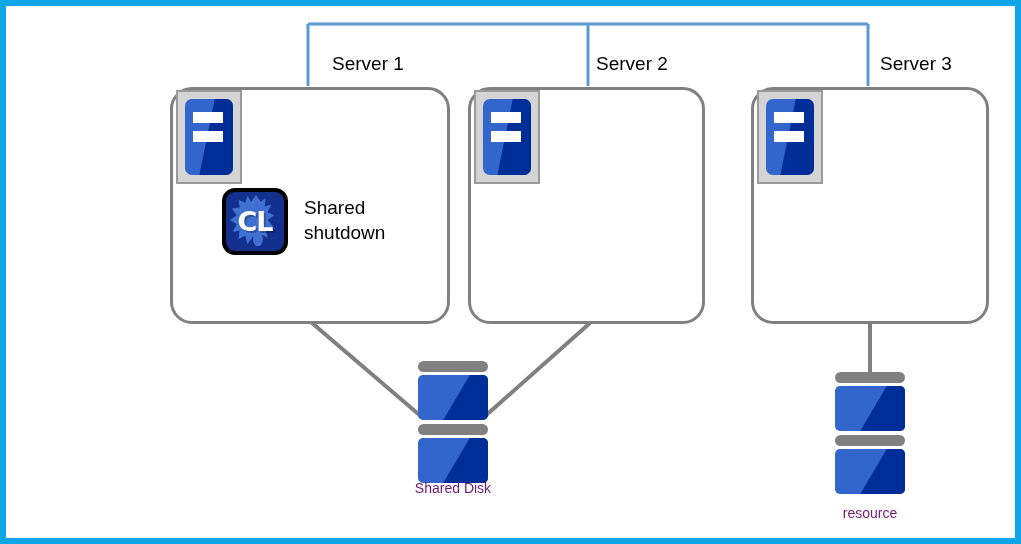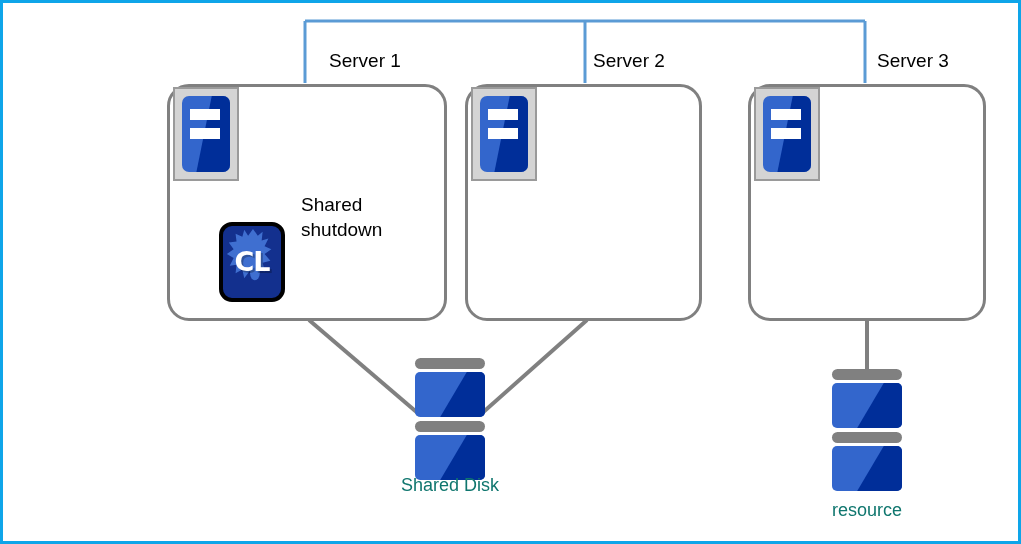--- a/index.html
+++ b/index.html
@@ -8,42 +8,42 @@
     background: #ffffff;
   }
   body {
     font-family: "Liberation Sans", sans-serif;
   }
   #canvas {
     position: relative;
     width: 1021px;
     height: 544px;
     background: #ffffff;
-    border: 3px solid #0ea5e9;
+    border: 6px solid #0ea5e9;
     box-sizing: border-box;
     overflow: hidden;
   }
   #svg-layer {
     position: absolute;
     left: 0;
     top: 0;
     width: 1021px;
     height: 544px;
   }
   .label {
     position: absolute;
     font-size: 19px;
     color: #000000;
     white-space: pre;
     line-height: 25px;
   }
   .caption {
     position: absolute;
-    font-size: 18px;
-    color: #0f766e;
+    font-size: 14px;
+    color: #701a75;
     text-align: center;
     line-height: 25px;
     white-space: pre-line;
   }
   
   .server-box {
     position: absolute;
     border: 3px solid #808080;
     border-radius: 22px;
     background: #ffffff;
@@ -81,27 +81,26 @@
     height: 11px;
     background: #ffffff;
   }
   .server-badge .glyph .bar.b1 { top: 13px; }
   .server-badge .glyph .bar.b2 { top: 32px; }
 
   
   .cl-icon {
     position: absolute;
     width: 66px;
-    height: 80px;
+    height: 67px;
     border: 4px solid #000000;
     border-radius: 13px;
     background: #13308e;
     box-sizing: border-box;
     overflow: hidden;
-    margin-top: 37px;
   }
   .cl-icon .splash {
     position: absolute;
     left: 0; top: 0; right: 0; bottom: 0;
   }
   .cl-icon .cl-text {
     position: absolute;
     left: 0; right: 0;
     top: 50%;
     transform: translateY(-52%);

